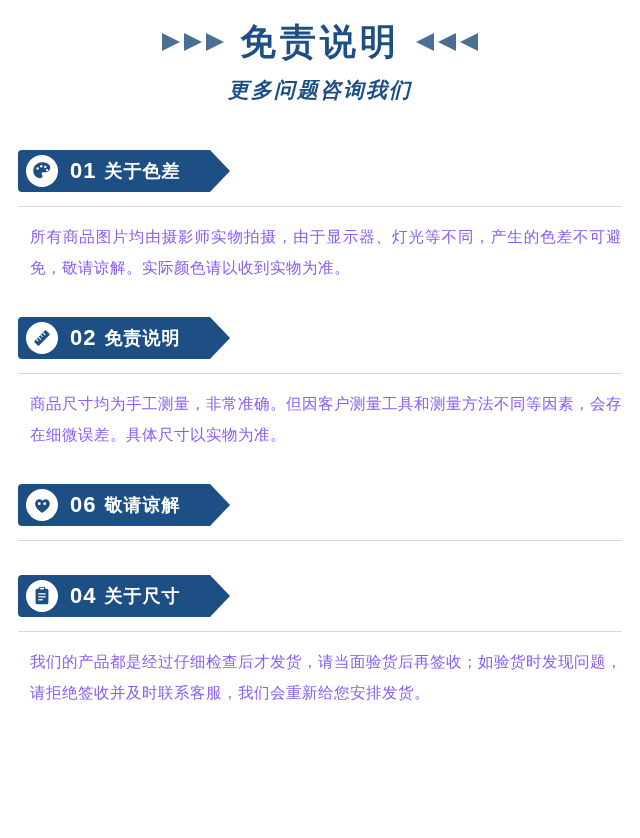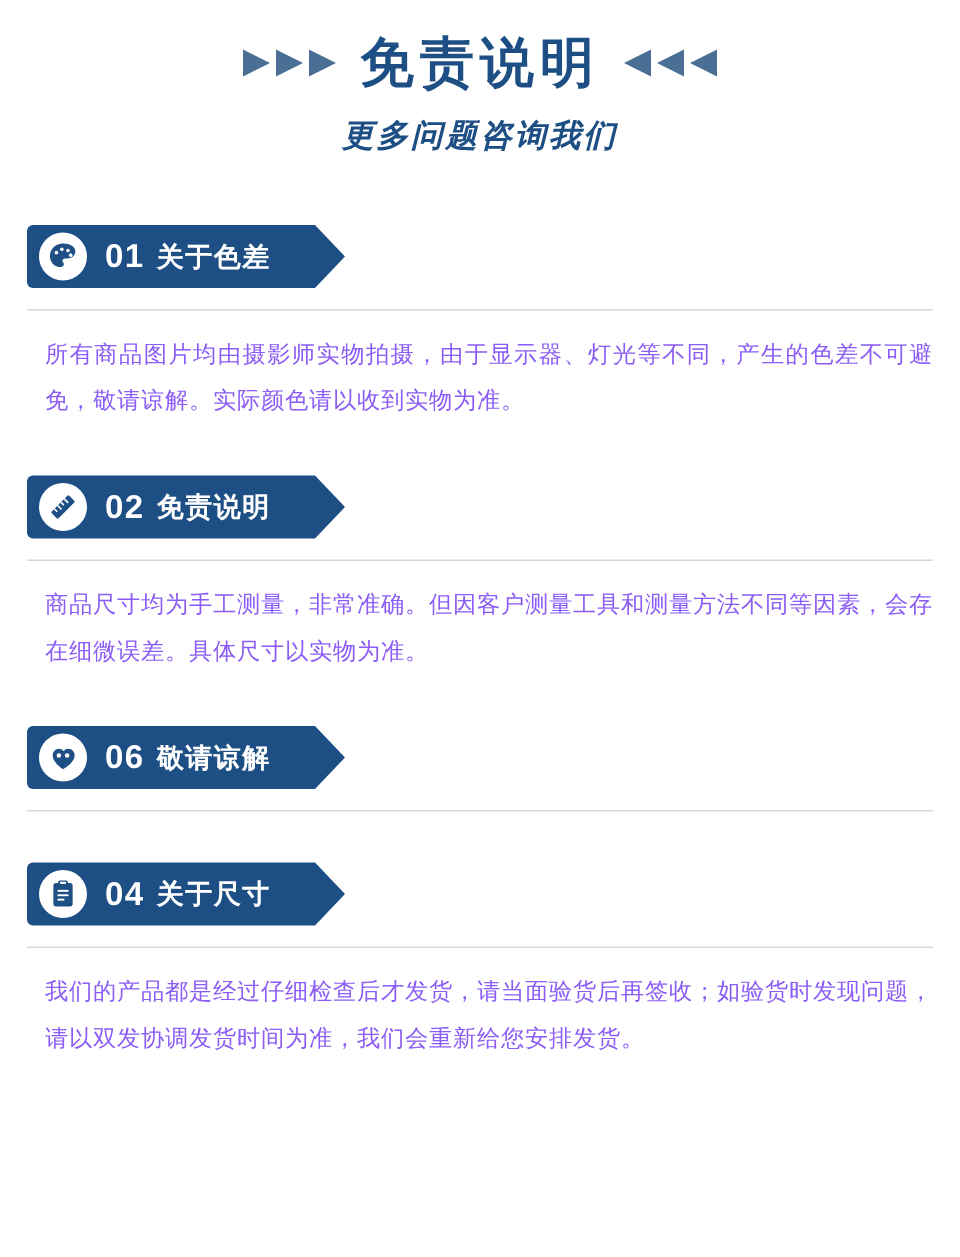--- a/index.html
+++ b/index.html
@@ -218,17 +218,17 @@
             <rect x="9.7" y="3" width="4.6" height="1.8" rx="0.9" fill="#ffffff"></rect>
             <rect x="8" y="9" width="8" height="1.4" fill="#ffffff"></rect>
             <rect x="8" y="12.2" width="8" height="1.4" fill="#ffffff"></rect>
             <rect x="8" y="15.4" width="5" height="1.4" fill="#ffffff"></rect>
           </svg>
         </span>
         <span class="tag-num">04</span>
         <span class="tag-label">关于尺寸</span>
       </div>
       <div class="divider"></div>
-      <div class="body-text">我们的产品都是经过仔细检查后才发货，请当面验货后再签收；如验货时发现问题，请以双发协调发货时间为准，我们会重新给您安排发货。</div>
+      <div class="body-text">我们的产品都是经过仔细检查后才发货，请当面验货后再签收；如验货时发现问题，请拒绝签收并及时联系客服，我们会重新给您安排发货。</div>
     </div>
 
   </div>
 </div>
 
 </body></html>

